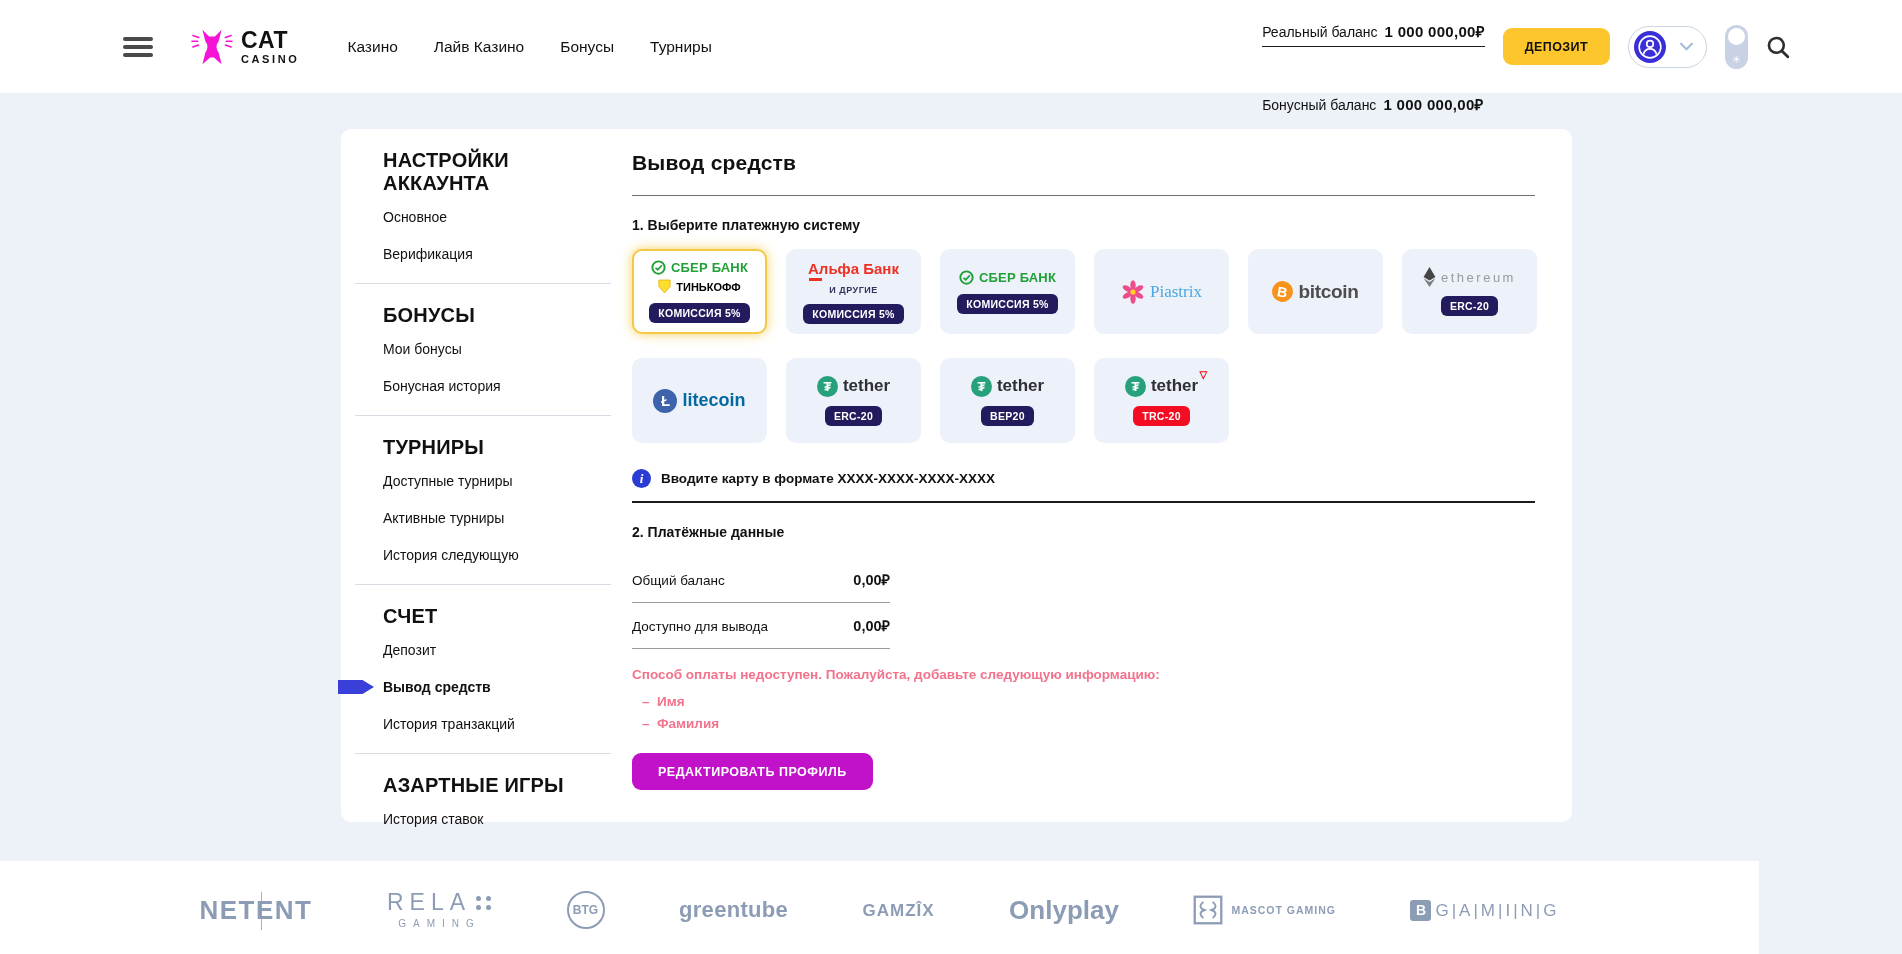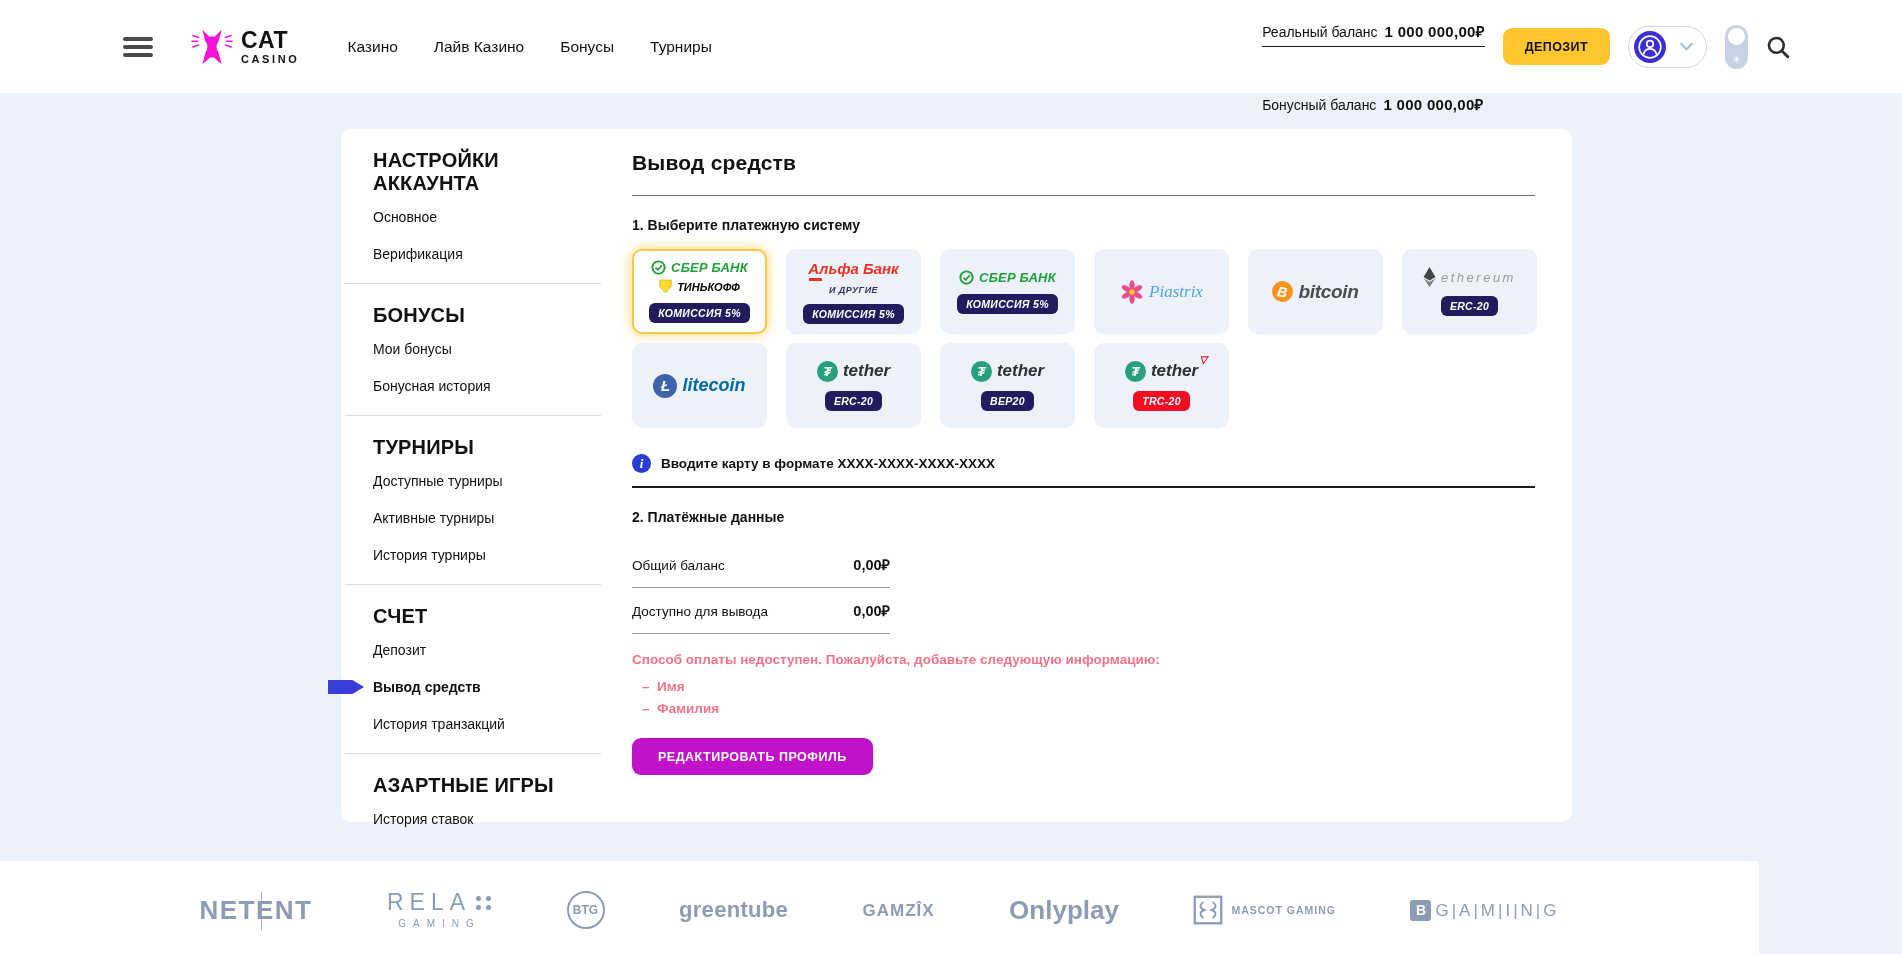--- a/index.html
+++ b/index.html
@@ -48,35 +48,35 @@
   }
   .theme-knob { position: absolute; top: 3px; left: 3px; width: 17px; height: 17px; border-radius: 50%; background: #fff; }
   .theme-sun { position: absolute; bottom: 4px; left: 0; width: 100%; text-align: center; font-size: 10px; color: #fff; }
   .search-btn { cursor: pointer; display: flex; align-items: center; }
   
   .card {
     position: absolute; left: 341px; top: 129px; width: 1231px; height: 693px;
     background: #fff; border-radius: 10px;
   }
   
-  .sidebar { position: absolute; left: 4px; top: 0; width: 256px; padding: 20px 0 0 28px; }
+  .sidebar { position: absolute; left: 14px; top: 0; width: 256px; padding: 20px 0 0 28px; }
   .sb-title { font-size: 20px; font-weight: 800; line-height: 1.15; letter-spacing: .2px; max-width: 195px; margin-bottom: 14px; }
   .sb-item { font-size: 14px; font-weight: 500; margin: 0 0 21px 0; cursor: pointer; position: relative; }
   .sb-item.active { font-weight: 800; }
   .active-arrow {
     position: absolute; left: -45px; top: 1px; width: 36px; height: 14px; background: #3a3fd9;
     clip-path: polygon(0 0, 68% 0, 100% 50%, 68% 100%, 0 100%);
   }
   .sb-divider { border: none; border-top: 1px solid #d9dde3; margin: 0 0 20px -28px; width: 256px; }
   
   .content { position: absolute; left: 291px; top: 0; width: 905px; padding-top: 22px; }
   .page-title { font-size: 21px; font-weight: 800; letter-spacing: .2px; }
   .divider-light { border: none; border-top: 1px solid #6f6f6f; margin-top: 20px; width: 903px; }
   .step-label { font-size: 14px; font-weight: 700; margin-top: 21px; }
-  .tiles { display: flex; flex-wrap: wrap; gap: 9px 19px; margin-top: 16px; width: 905px; font-style: italic; }
+  .tiles { display: flex; flex-wrap: wrap; gap: 24px 19px; margin-top: 16px; width: 905px; }
   .tile {
     width: 135px; height: 85px; border-radius: 10px; background: #edf1f9;
     display: flex; flex-direction: column; align-items: center; justify-content: center; gap: 4px; cursor: pointer;
   }
   .tile.selected {
     background: #fff; border: 2px solid #f5c945; box-shadow: 0 0 12px rgba(245, 197, 60, .8);
   }
   .pm-row { display: flex; align-items: center; gap: 5px; }
   .sber-text { color: #21a038; font-size: 13px; font-weight: 800; letter-spacing: .2px; }
   .tink-text { color: #000000; font-size: 11px; font-weight: 800; }
@@ -233,21 +233,21 @@
     <hr class="sb-divider">
 
     <div class="sb-title">БОНУСЫ</div>
     <div class="sb-item">Мои бонусы</div>
     <div class="sb-item">Бонусная история</div>
     <hr class="sb-divider">
 
     <div class="sb-title">ТУРНИРЫ</div>
     <div class="sb-item">Доступные турниры</div>
     <div class="sb-item">Активные турниры</div>
-    <div class="sb-item">История турниры</div>
+    <div class="sb-item">История следующую</div>
     <hr class="sb-divider">
 
     <div class="sb-title">СЧЕТ</div>
     <div class="sb-item">Депозит</div>
     <div class="sb-item active">
       <span class="active-arrow"></span>
       <span>Вывод средств</span>
     </div>
     <div class="sb-item">История транзакций</div>
     <hr class="sb-divider">

